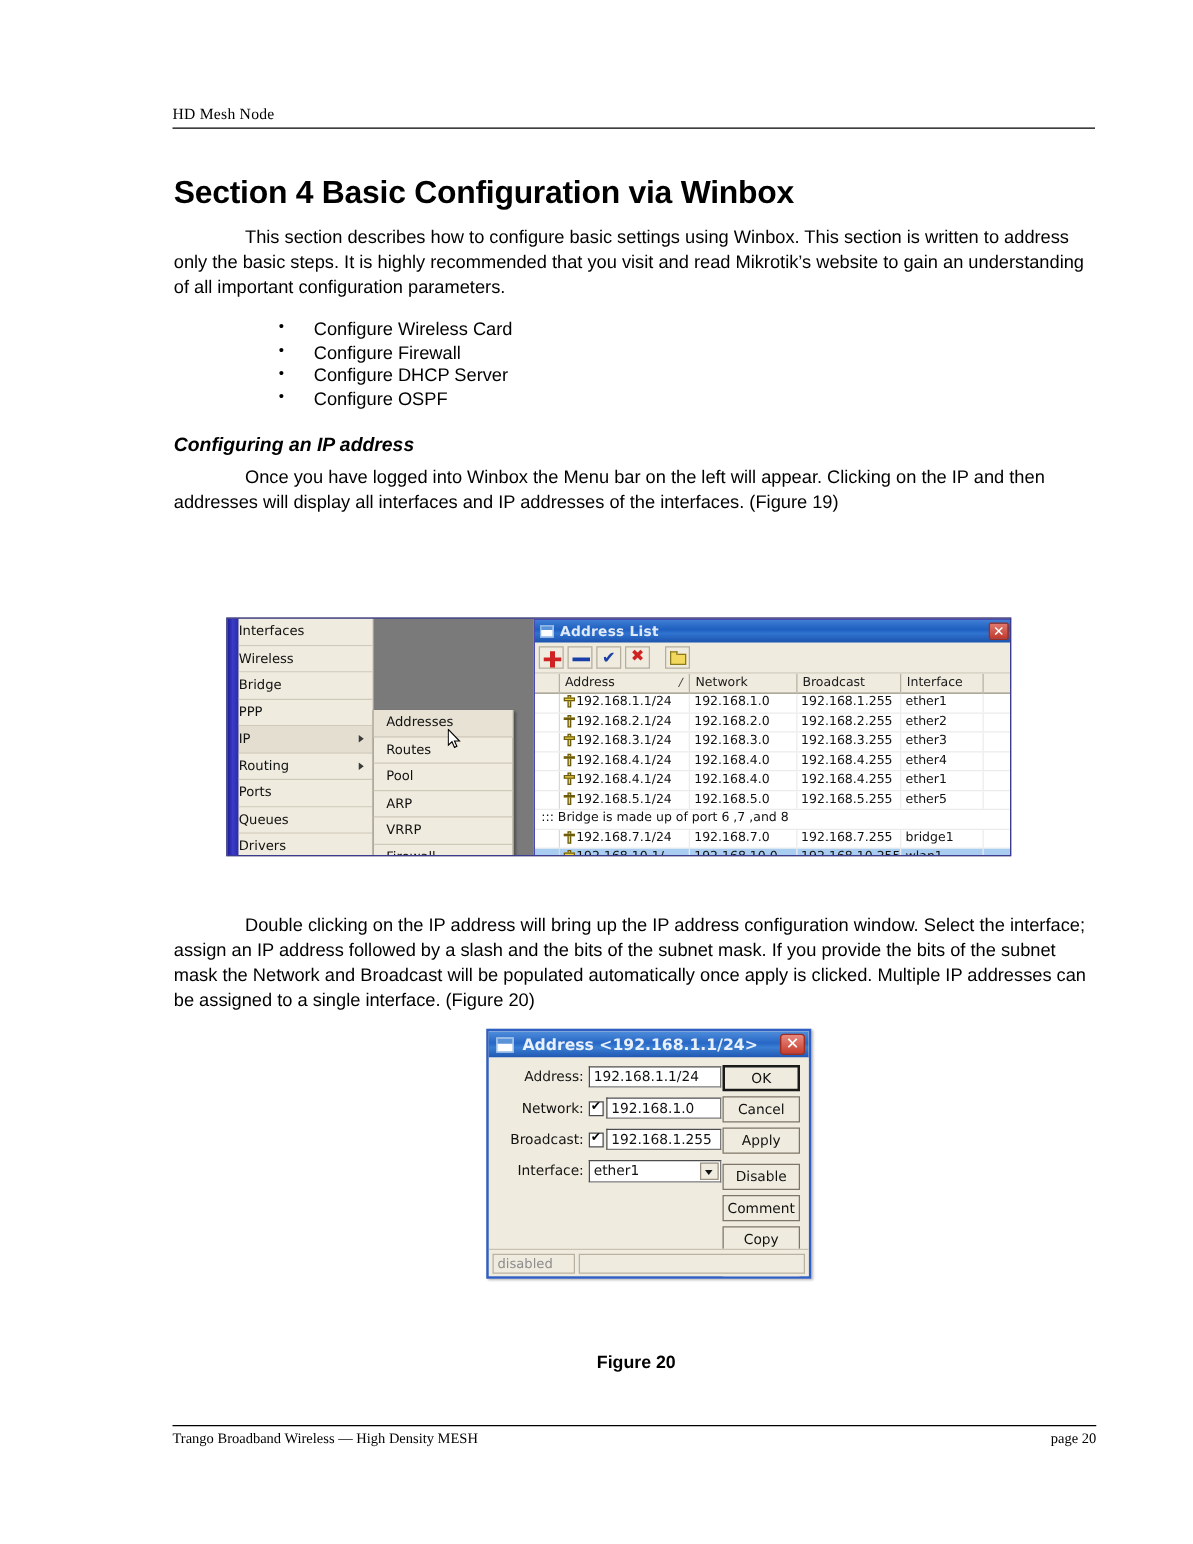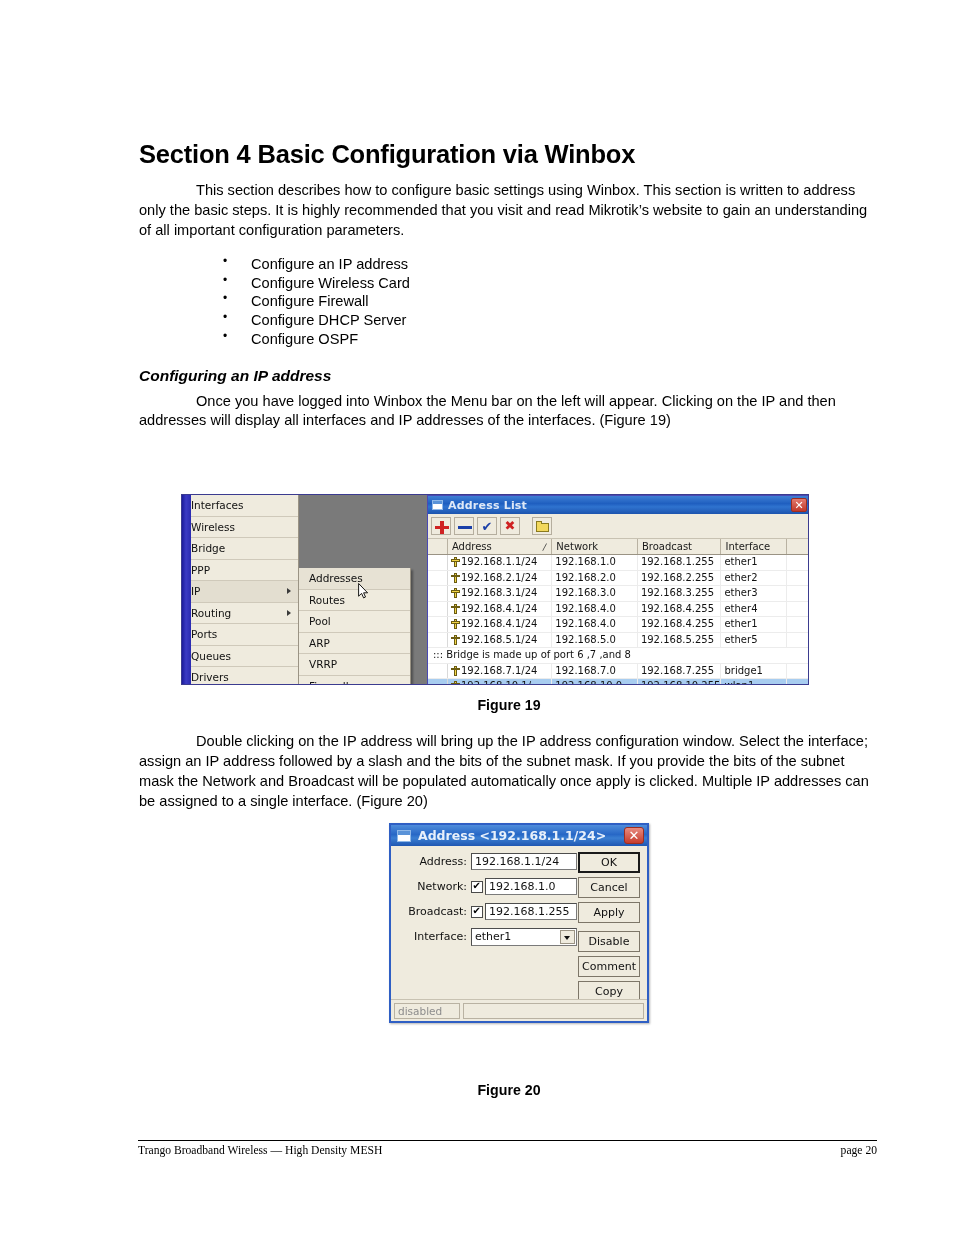--- a/index.html
+++ b/index.html
@@ -554,26 +554,28 @@
     background: #efebde;
   }
   .ad-status-cell.a { width: 66px; }
   .ad-status-cell.b { flex: 1; }
 </style>
 </head>
 <body>
 
 <div class="page">
 
+  <div class="doc-header">
+    <span class="doc-header-text">HD Mesh Node</span>
+  </div>
 
   <div class="content">
     <h1 class="section-title">Section 4 Basic Configuration via Winbox</h1>
     <p class="body-para">This section describes how to configure basic settings using Winbox.  This section is written to address only the basic steps.  It is highly recommended that you visit and read Mikrotik’s website to gain an understanding of all important configuration parameters.</p>
     <ul class="learn-list">
-        <li>Configure an IP address</li>
         <li>Configure Wireless Card</li>
         <li>Configure Firewall</li>
         <li>Configure DHCP Server</li>
         <li>Configure OSPF</li>
       </ul>
     <h2 class="subhead">Configuring an IP address</h2>
     <p class="body-para">Once you have logged into Winbox the Menu bar on the left will appear. Clicking on the IP and then addresses will display all interfaces and IP addresses of the interfaces.  (Figure 19)</p>
   </div>
 
   <div class="fig19">
@@ -696,21 +698,20 @@
               <div class="cell col-net">192.168.10.0</div>
               <div class="cell col-bcst">192.168.10.255</div>
               <div class="cell col-intf">wlan1</div>
               <div class="cell col-tail"></div>
             </div>
           </div>
       </div>
     </div>
   </div>
 
-  <p class="fig-caption" style="position:absolute;left:139px;top:697px;">Figure 19</p>
 
   <p class="body-para" style="position:absolute;left:139px;top:732px;width:740px;">Double clicking on the IP address will bring up the IP address configuration window. Select the interface; assign an IP address followed by a slash and the bits of the subnet mask. If you provide the bits of the subnet mask the Network and Broadcast will be populated automatically once apply is clicked. Multiple IP addresses can be assigned to a single interface. (Figure 20)</p>
 
   <div class="fig20">
     <div class="ad-title">
       <span class="ad-title-icon"></span>
       <span class="ad-title-text">Address &lt;192.168.1.1/24&gt;</span>
       <span class="ad-close">✕</span>
     </div>
 

